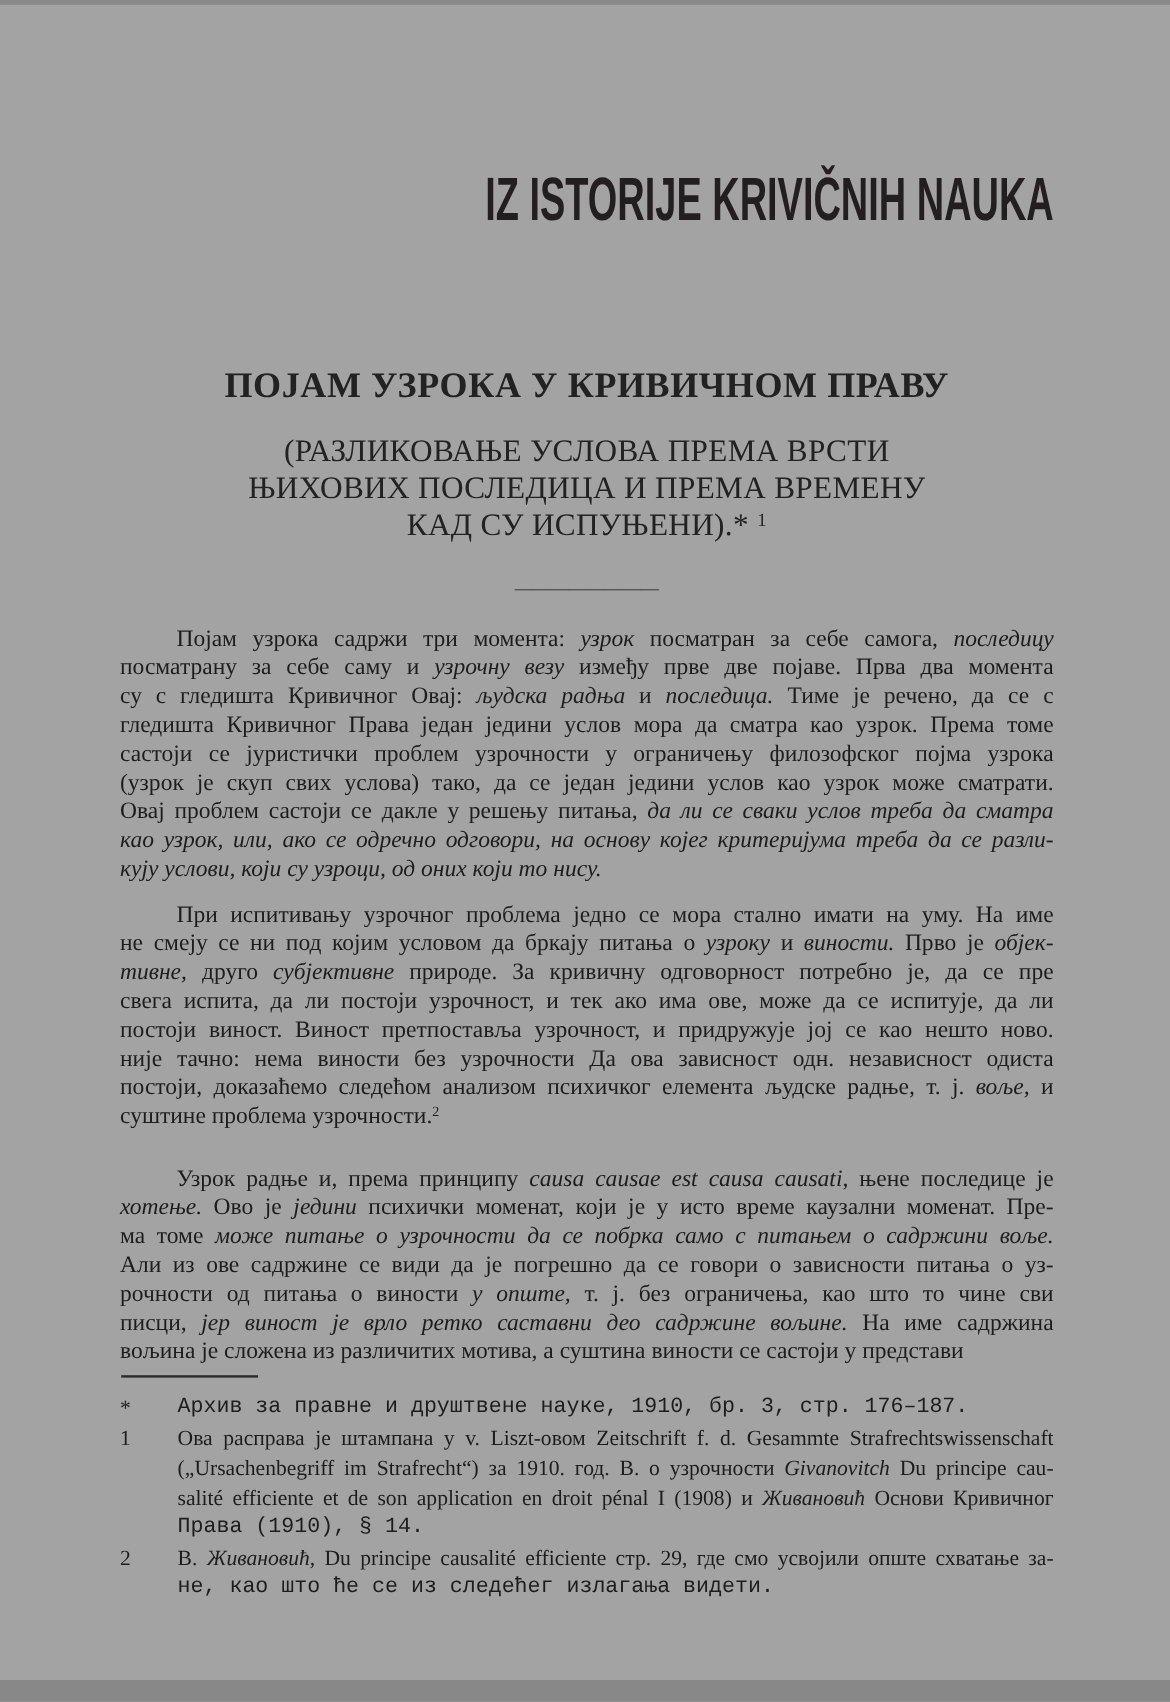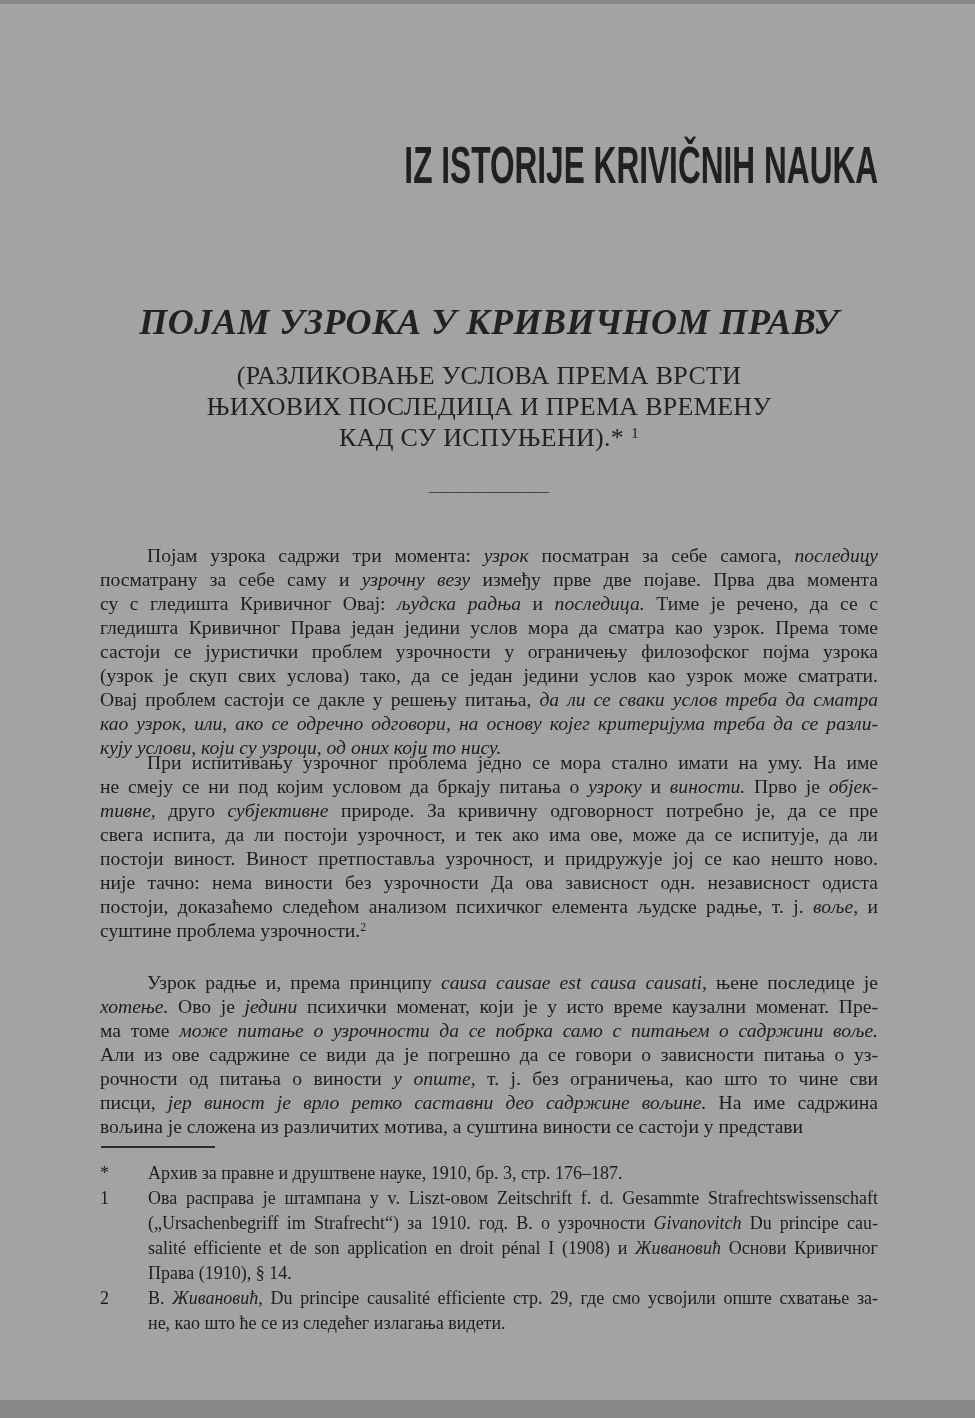--- a/index.html
+++ b/index.html
@@ -13,50 +13,50 @@
   .running-head{
     position:absolute;top:134px;left:100px;width:778px;
     text-align:right;white-space:nowrap;
     font-family:"Liberation Sans", sans-serif;font-weight:700;
     font-size:51px;line-height:56px;color:#231f20;
   }
   .running-head .squeeze{display:inline-block;transform:scaleX(.62);transform-origin:100% 55%;letter-spacing:0;}
   
   .article-title{
     position:absolute;top:300px;left:100px;width:778px;
-    text-align:center;font-weight:700;font-size:36px;line-height:36px;letter-spacing:.5px;color:#222;font-style:italic;
+    text-align:center;font-weight:700;font-size:30px;line-height:36px;letter-spacing:.5px;color:#222;
   }
   .article-subtitle{
     position:absolute;top:356px;left:100px;width:778px;
     text-align:center;font-size:26px;line-height:31px;letter-spacing:.3px;color:#222;
   }
   .sub-line{}
   .sup{font-size:.6em;vertical-align:.5em;line-height:0;}
   .it{font-style:italic;}
   
   .ornament{
     position:absolute;top:479px;left:100px;width:778px;
     text-align:center;font-size:15px;letter-spacing:0;color:#2a2a2a;
   }
   
   .para{position:absolute;left:100px;width:778px;font-size:19.6px;line-height:24px;color:#1d1d1d;}
   .para .line{text-align:justify;text-align-last:justify;height:24px;overflow:visible;}
   .para .line.last{text-align-last:left;}
   .para .line.first{padding-left:47px;}
-  #para-1{top:540px;}
+  #para-1{top:517px;}
   #para-2{top:747px;}
   #para-3{top:967px;}
   
   .fn-rule{position:absolute;top:1142px;left:101px;width:114px;border-top:2px solid #2b2b2b;}
   .footnotes{position:absolute;top:1157px;left:100px;width:778px;font-size:18px;line-height:25px;color:#1d1d1d;}
   .fn{display:flex;}
   .fn-marker{flex:0 0 48px;}
   .fn-body{flex:1;min-width:0;}
   .fn-body .line{text-align:justify;text-align-last:justify;}
-  .fn-body .line.last{text-align-last:left;}
+  .fn-body .line.last{text-align-last:left;font-family:Liberation Mono, monospace;}
 </style>
 </head>
 <body>
 
 <div class="page">
 
   <div class="running-head">
     <span class="squeeze">IZ ISTORIJE KRIVIČNIH NAUKA</span>
   </div>
 

